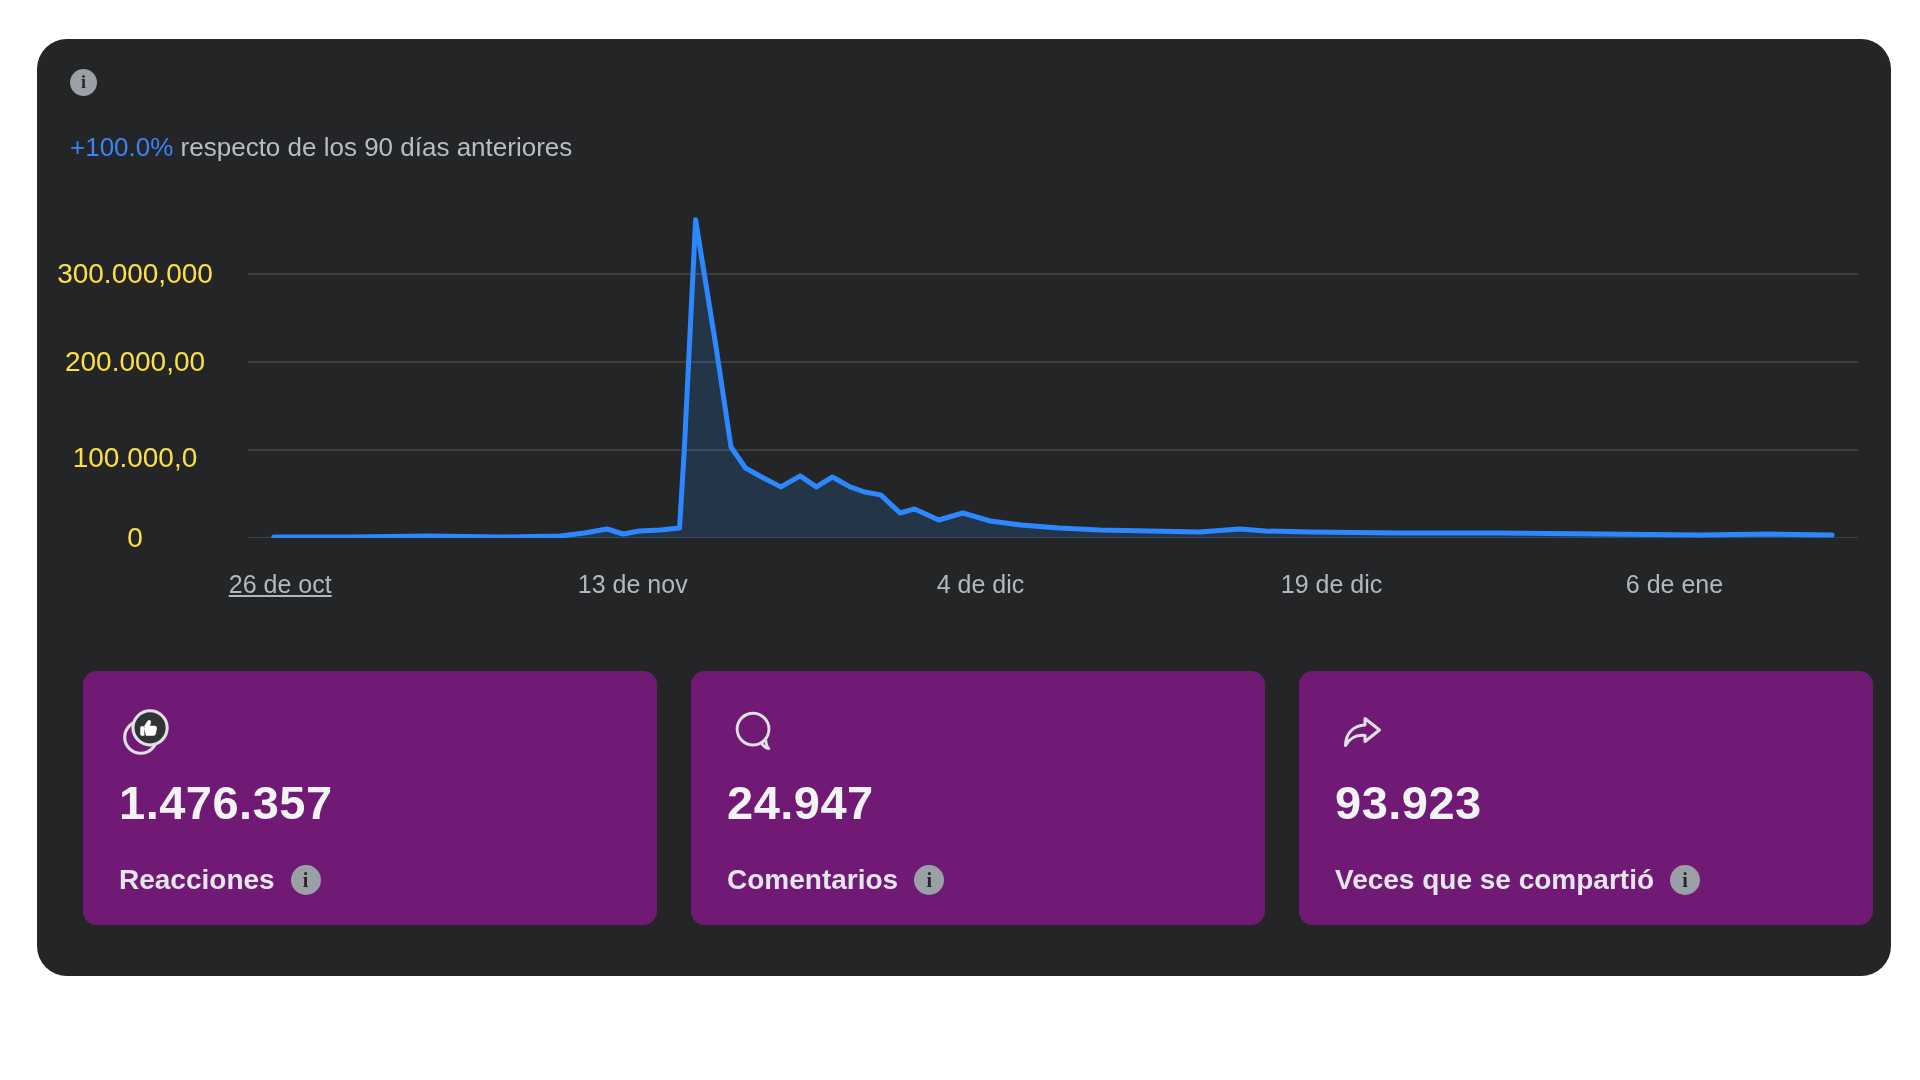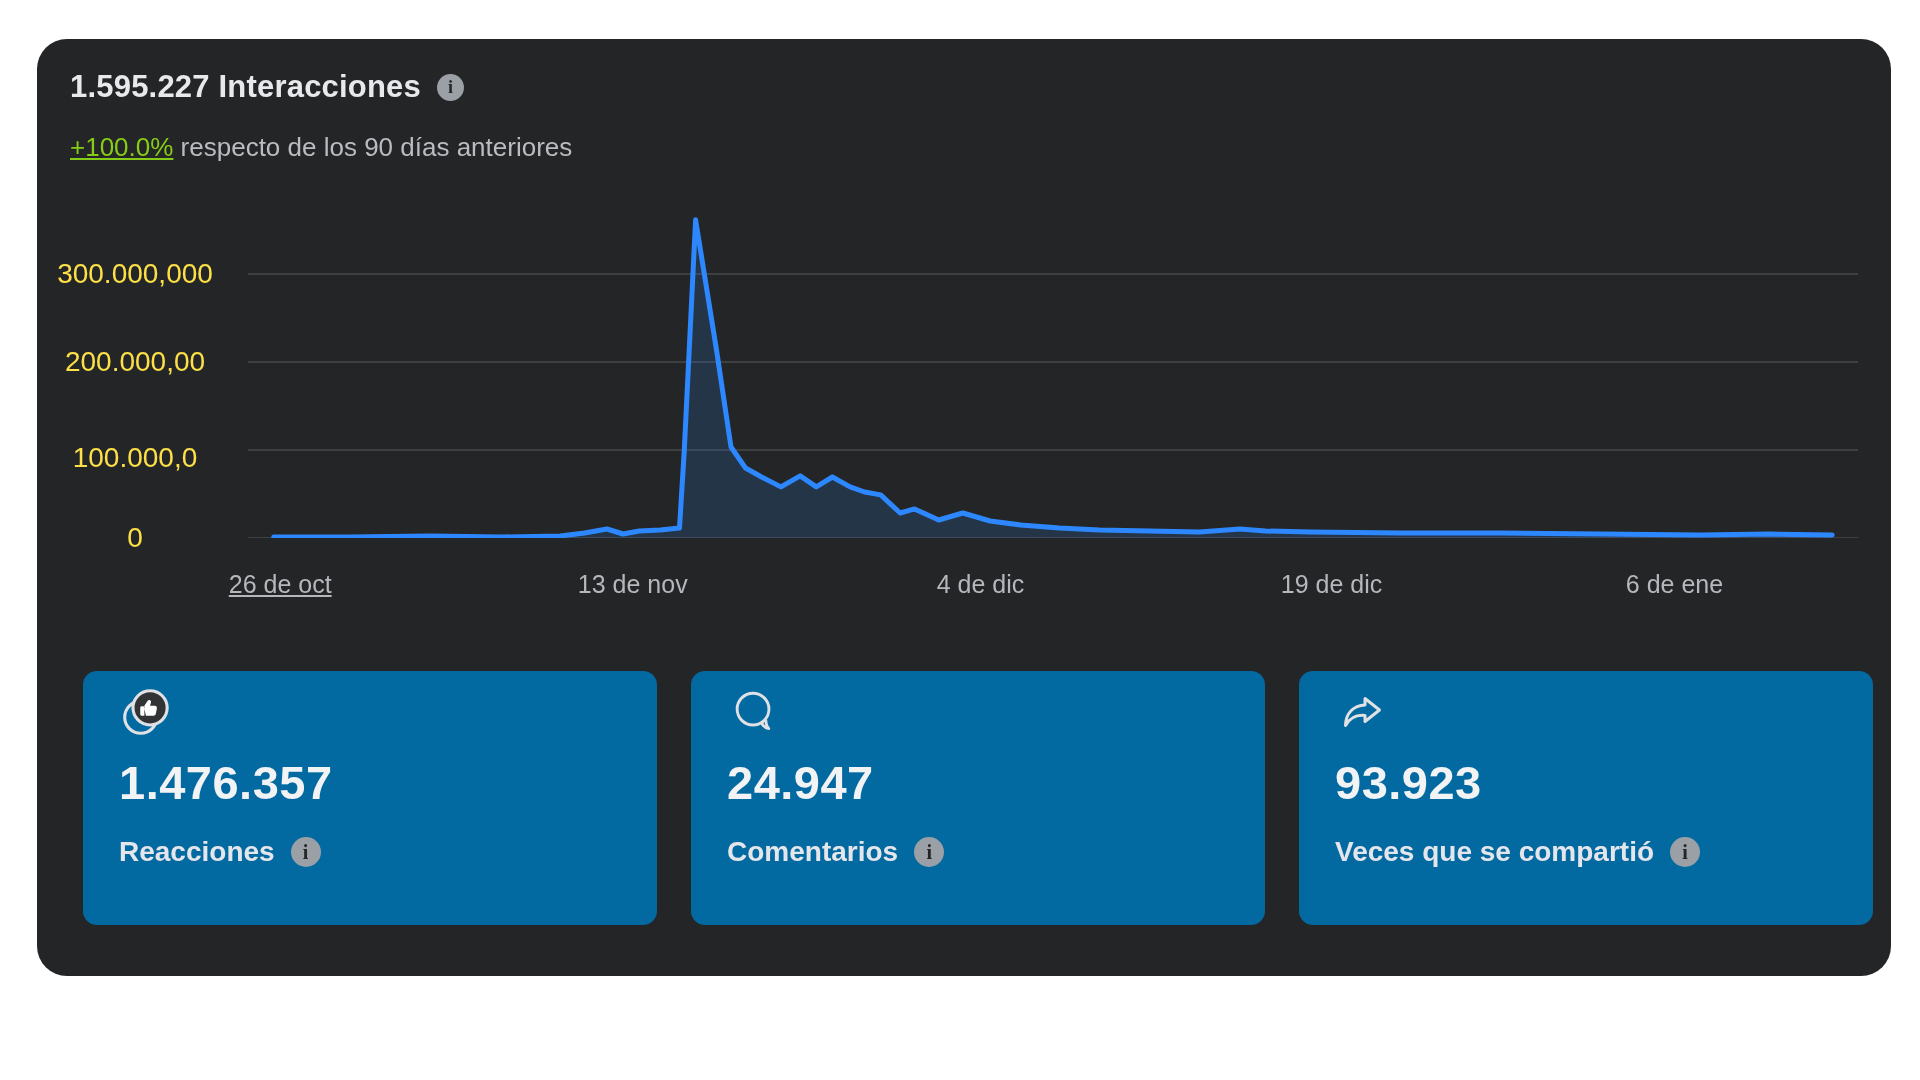--- a/index.html
+++ b/index.html
@@ -5,43 +5,42 @@
   html,body{margin:0;padding:0;background:#ffffff;width:1920px;height:1080px;overflow:hidden;
     font-family:"Liberation Sans", sans-serif;}
   .panel{position:absolute;left:37px;top:39px;width:1854px;height:937px;background:#242526;
     border-radius:30px;}
   .title-row{position:absolute;left:33px;top:30px;display:flex;align-items:center;gap:16px;}
   .title{font-size:31px;font-weight:bold;color:#e7e9ec;letter-spacing:.2px;}
   .info{display:inline-flex;align-items:center;justify-content:center;width:27px;height:27px;
     border-radius:50%;background:#9ba0a6;color:#242526;font-weight:bold;font-size:18px;
     font-family:"Liberation Serif",serif;flex:0 0 auto;cursor:pointer;}
   .subtitle{position:absolute;left:33px;top:93px;font-size:26px;color:#b9bcc1;}
-  .delta{color:#84cc16;text-decoration:underline;}
+  .delta{color:#3b82f6;}
   .chart-wrap{position:absolute;left:0;top:131px;width:1821px;height:445px;}
   .plot{position:absolute;left:211px;top:0;width:1610px;height:368px;}
   .ylab{position:absolute;right:1628px;width:190px;text-align:center;font-size:28px;color:#fde047;
     line-height:30px;white-space:nowrap;}
   .xlab{position:absolute;top:400px;width:160px;text-align:center;font-size:25px;color:#b4b7bc;
     white-space:nowrap;}
   .cards{position:absolute;left:46px;top:632px;display:flex;gap:34px;}
-  .card{width:574px;height:254px;background:#0369a1;border-radius:14px;box-sizing:border-box;
-    padding:12px 36px;}
+  .card{width:574px;height:254px;background:#701a75;border-radius:14px;box-sizing:border-box;
+    padding:32px 36px;}
   .card .icon{height:60px;display:flex;align-items:flex-start;}
   .card .value{margin-top:12px;font-size:47px;font-weight:bold;color:#f2f3f5;letter-spacing:.5px;}
-  .card .label-row{margin-top:26px;display:flex;align-items:center;gap:16px;}
+  .card .label-row{margin-top:34px;display:flex;align-items:center;gap:16px;}
   .card .label{font-size:28px;font-weight:bold;color:#e4e6eb;}
   .card .info{width:30px;height:30px;font-size:20px;}
 </style>
 </head>
 <body>
 
 <div class="panel">
 
   <div class="title-row">
-    <span class="title">1.595.227 Interacciones</span>
     <span class="info">i</span>
   </div>
 
   <div class="subtitle">
     <span class="delta">+100.0%</span><span> respecto de los 90 días anteriores</span>
   </div>
 
   <div class="chart-wrap" id="chart-wrap">
     <div id="y-labels">
         <div class="ylab" style="position: absolute; right: 1628px; top: 353px;">0</div>

